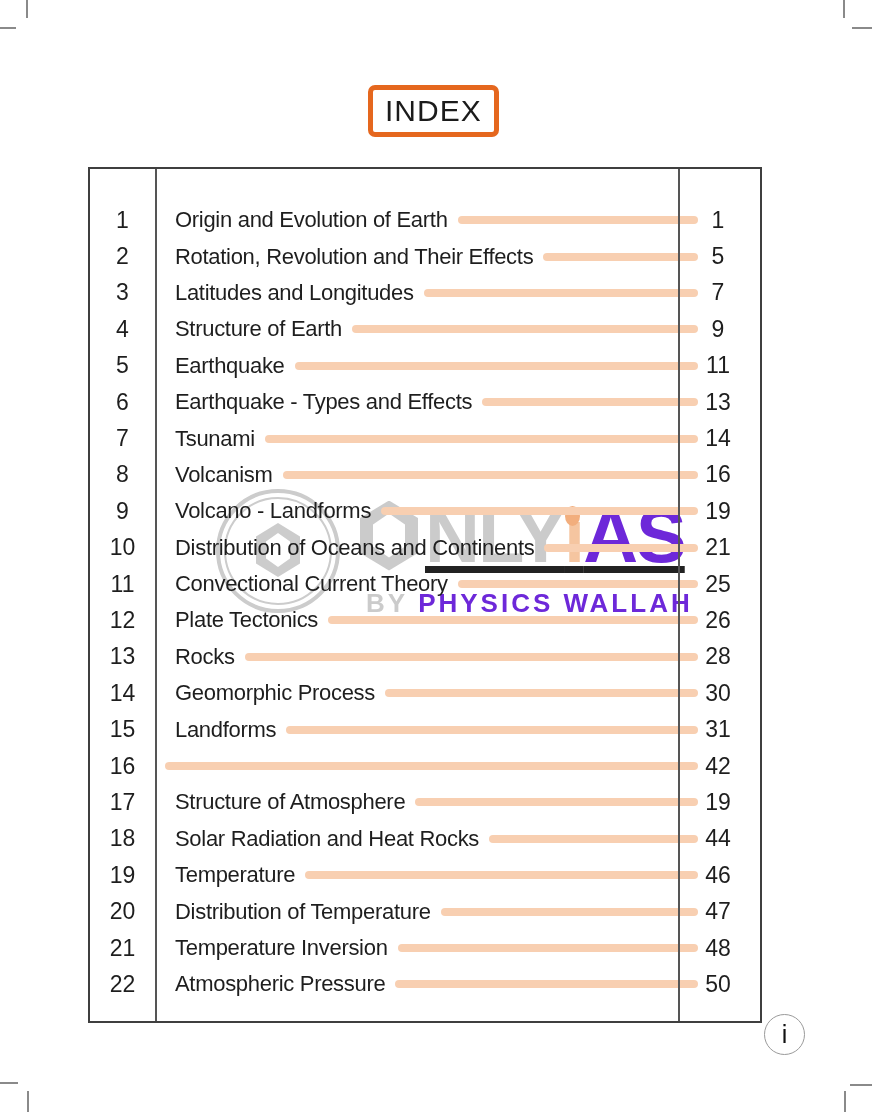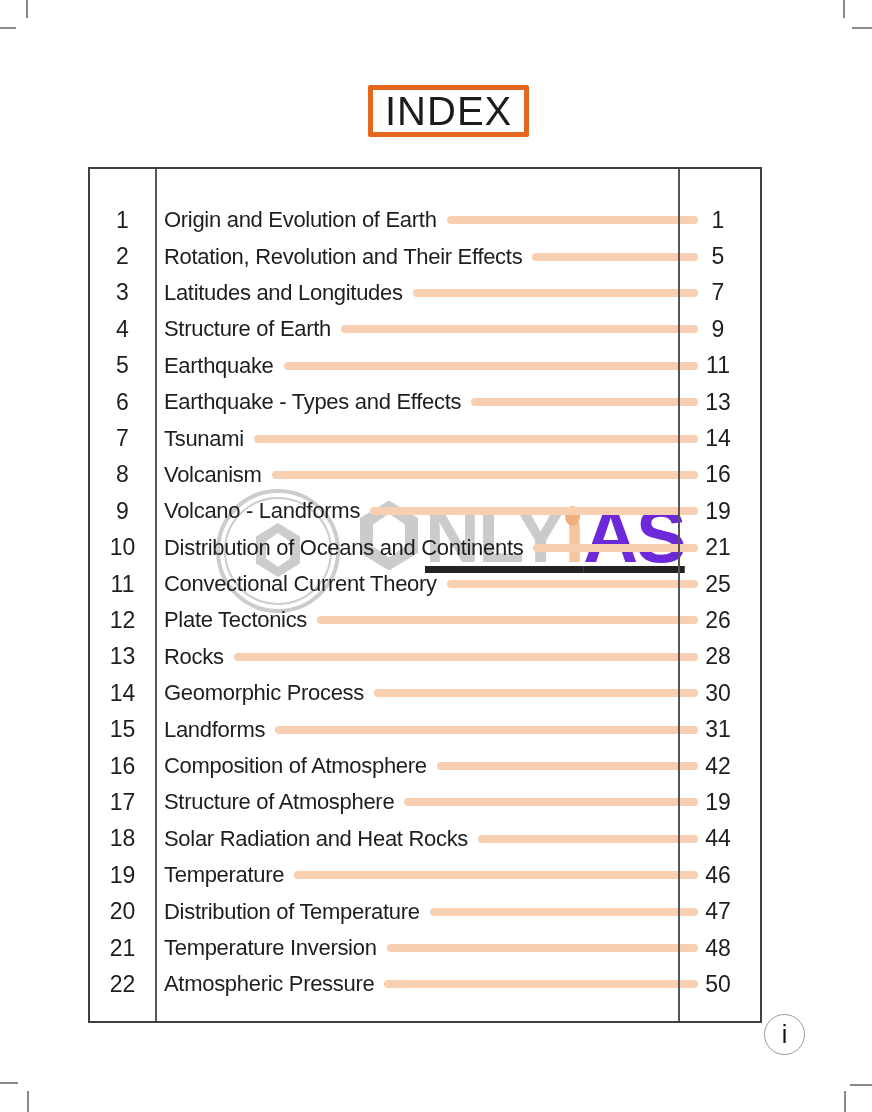--- a/index.html
+++ b/index.html
@@ -21,24 +21,24 @@
   .crop.tr-h { left: 852px; top: 27px;    width: 20px; height: 2px;  }
   .crop.bl-h { left: 0;     top: 1082px;  width: 18px; height: 2px;  }
   .crop.bl-v { left: 27px;  top: 1091px;  width: 2px;  height: 21px; }
   .crop.br-h { left: 850px; top: 1084px;  width: 22px; height: 2px;  }
   .crop.br-v { left: 844px; top: 1091px;  width: 2px;  height: 21px; }
 
   
   .index-box {
     position: absolute; left: 368px; top: 85px;
     min-width: 99px; height: 52px;
-    border: 5px solid #e5671e; border-radius: 2px;
+    border: 5px solid #e5671e; border-radius: 7px;
     display: flex; align-items: center; justify-content: flex-start;
     padding: 0 12px;
-    font-size: 40px; letter-spacing: 1px; color: #1b1b1b;
+    font-size: 30px; letter-spacing: 1px; color: #1b1b1b;
     background: #fff;
     z-index: 2;
   }
 
   
   .watermark { position: absolute; inset: 0; z-index: 0; }
   .wm-circle {
     position: absolute; left: 216px; top: 489px;
     width: 124px; height: 124px;
     border: 4px solid #cccccc; border-radius: 50%;
@@ -86,21 +86,21 @@
     border: 2px solid #3f3f3f;
     background: transparent;
     z-index: 1;
   }
   .divider { position: absolute; top: 0; bottom: 0; width: 2px; background: #555; z-index: 3; }
   .divider.left  { left: 65px; }
   .divider.right { left: 588px; }
   .rows { position: absolute; inset: 0; padding-top: 33px; z-index: 2; }
   .row { display: flex; align-items: center; height: 36.4px; }
   .num   { width: 65px; flex: none; text-align: center; font-size: 23px; color: #1e1e1e; }
-  .title { flex: none; margin-left: 9px; font-size: 22px; letter-spacing: -0.3px; white-space: nowrap; color: #1e1e1e; }
+  .title { flex: none; margin-left: 20px; font-size: 22px; letter-spacing: -0.3px; white-space: nowrap; color: #1e1e1e; }
   .leader {
     flex: 1 1 auto; min-width: 12px; height: 8px;
     border-radius: 4px; background: #f8cfb1;
     margin-left: 10px; margin-right: -22px;
     position: relative; z-index: 1;
   }
   .pageno { width: 84px; flex: none; text-align: center; font-size: 23px; color: #1e1e1e; position: relative; z-index: 2; }
 
   
   .page-badge {
@@ -129,20 +129,23 @@
 <div class="watermark">
   <div class="wm-circle">
     <div class="hex wm-emblem"></div>
   </div>
   <div class="wm-brand">
     <div class="hex wm-hex-o"></div>
     <span class="wm-gray">NLY</span>
     <span class="wm-i">i</span>
     <span class="wm-orange">AS</span>
   </div>
+  <div class="wm-byline">
+    <span class="wm-gray">BY</span><span class="sep"></span><span class="wm-orange">PHYSICS WALLAH</span>
+  </div>
 </div>
 
 <div class="index-box">
   <span>INDEX</span>
 </div>
 
 <div class="index-table">
   <div class="rows">
   <div class="row">
     <div class="num">1</div>
@@ -244,21 +247,20 @@
 
   <div class="row">
     <div class="num">15</div>
     <div class="title">Landforms</div>
     <div class="leader"></div>
     <div class="pageno">31</div>
   </div>
 
   <div class="row">
     <div class="num">16</div>
-    <div class="title">Composition of Atmosphere</div>
     <div class="leader"></div>
     <div class="pageno">42</div>
   </div>
 
   <div class="row">
     <div class="num">17</div>
     <div class="title">Structure of Atmosphere</div>
     <div class="leader"></div>
     <div class="pageno">19</div>
   </div>

